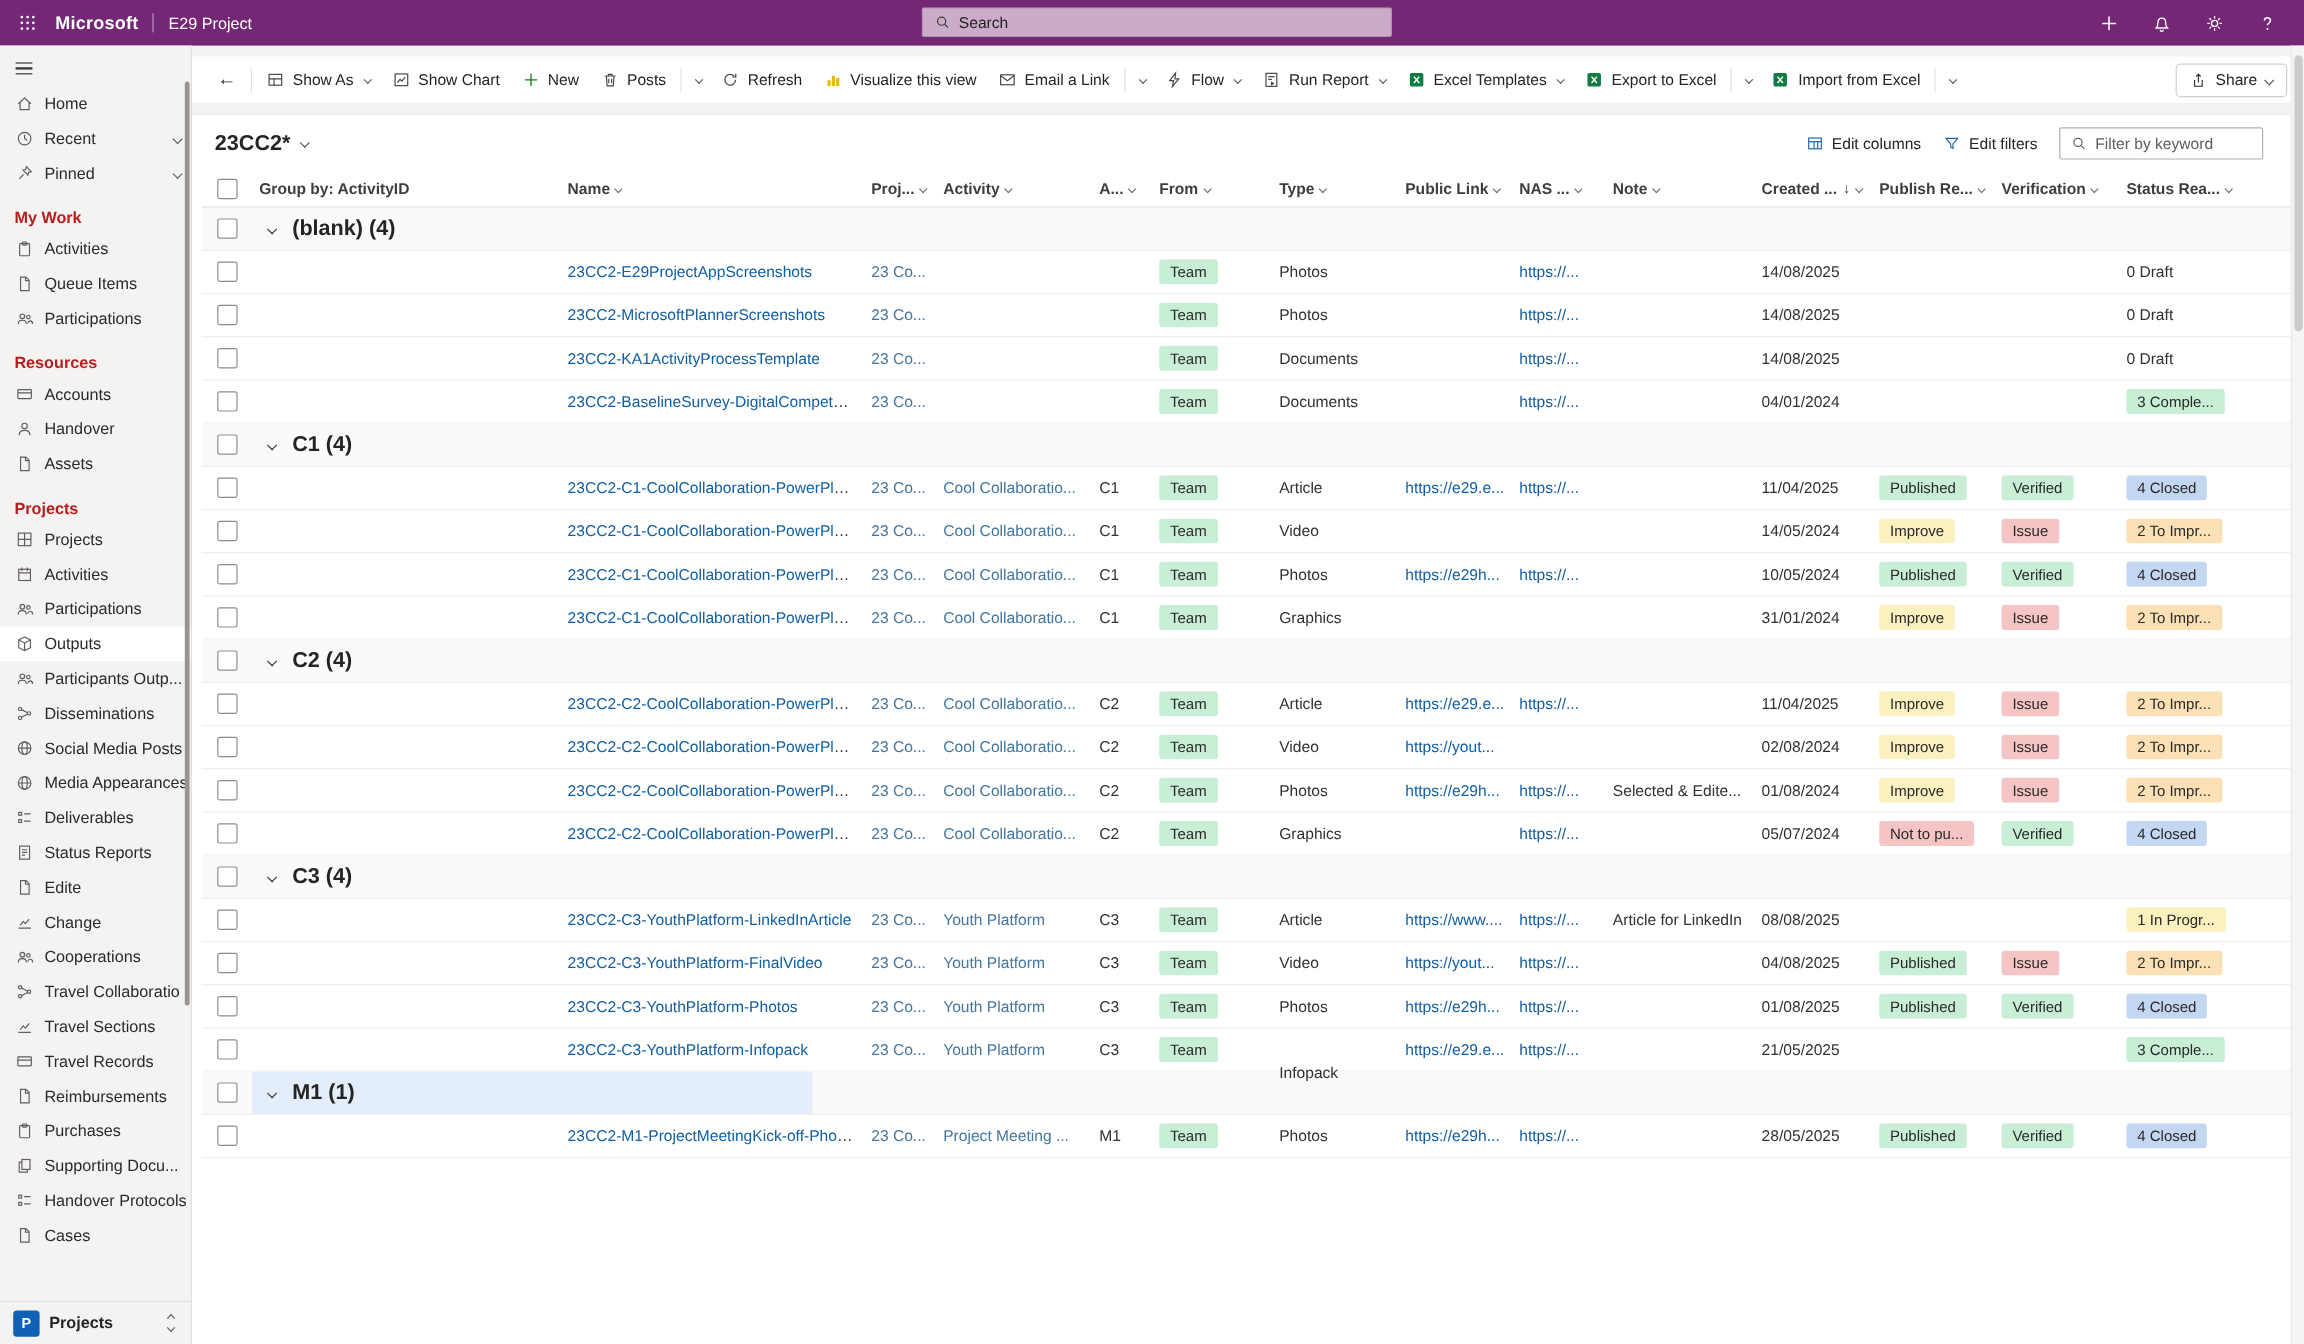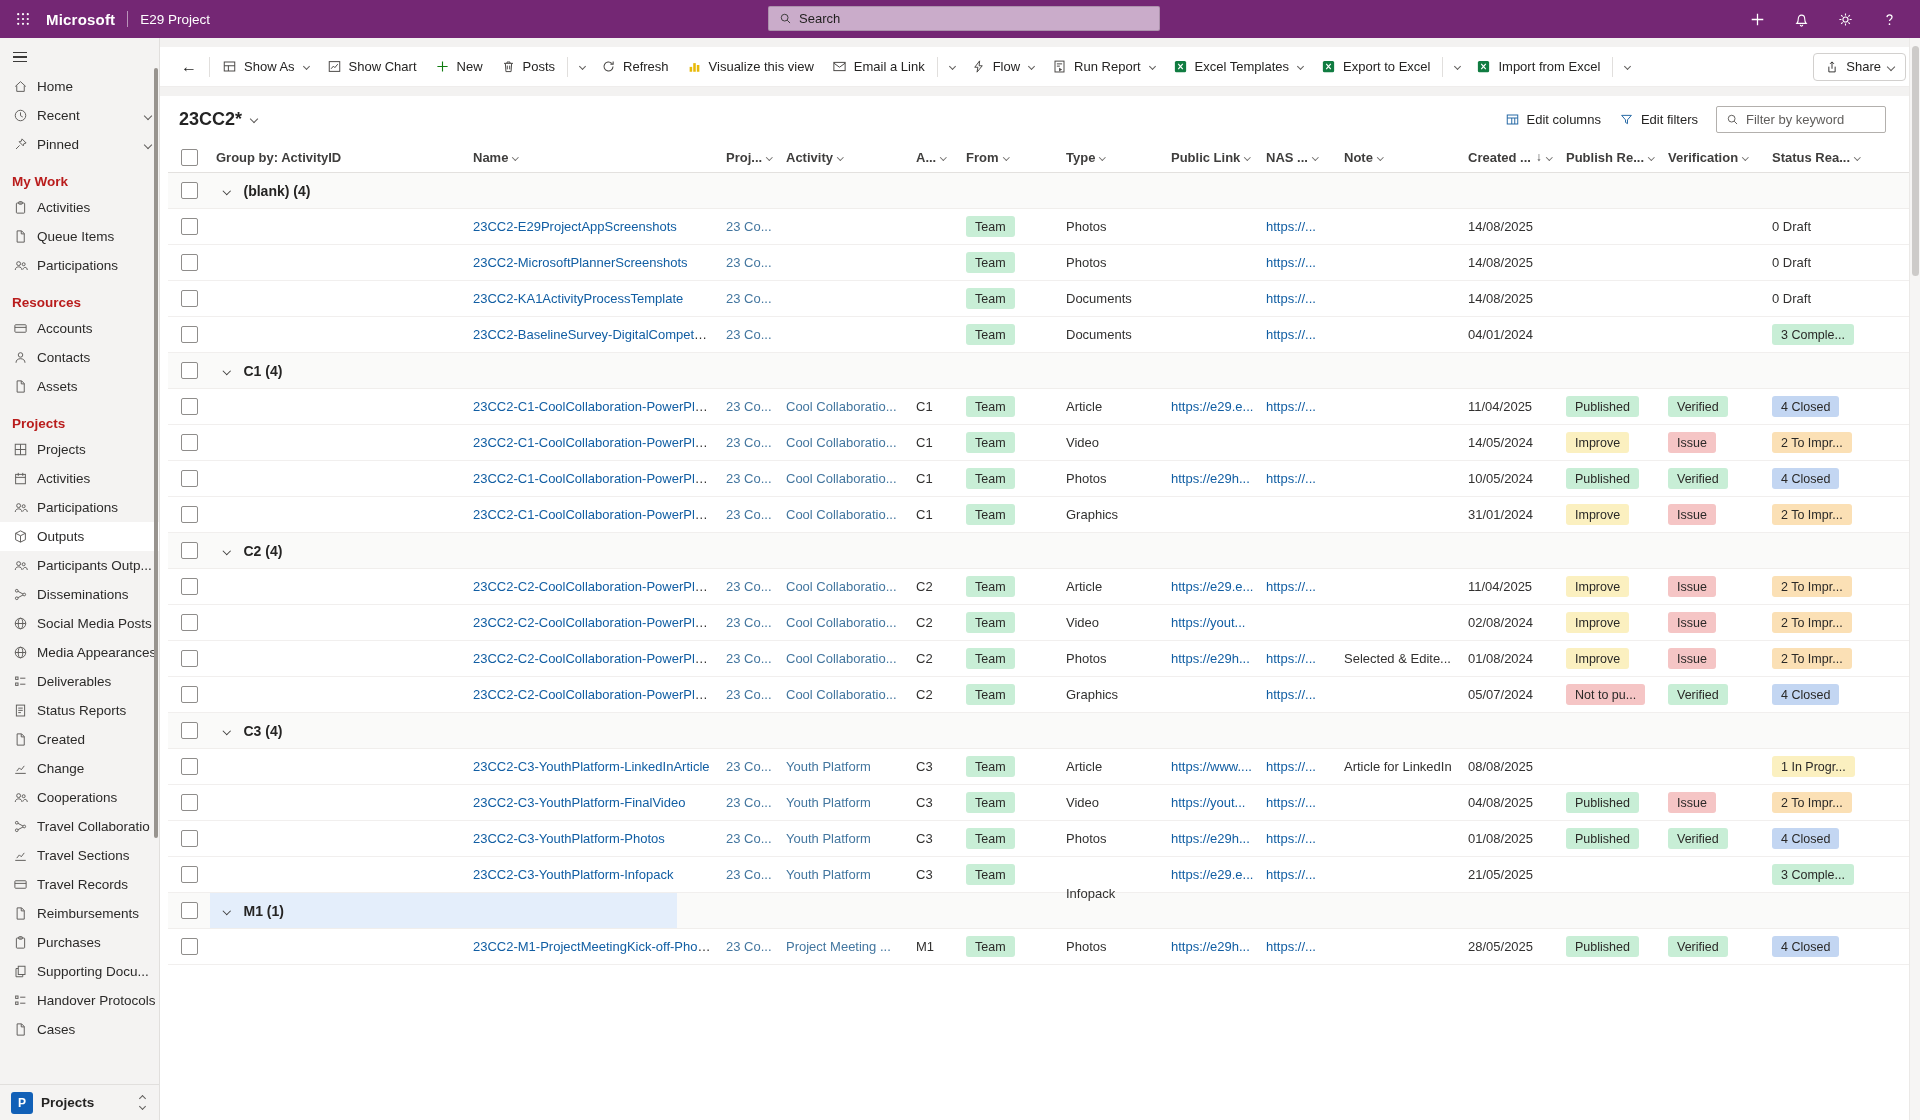--- a/index.html
+++ b/index.html
@@ -78,21 +78,21 @@
   .cb { width:17px; height:17px; border:1px solid #8f8d8b; border-radius:2px; background:#fff; cursor:pointer; }
   .g-body { flex:1; overflow:hidden; }
   .g-row { display:flex; align-items:center; height:36px; border-bottom:1px solid #f1efee; }
   .g-cell { padding:0 6px; font-size:13px; color:#323130; white-space:nowrap; overflow:hidden; text-overflow:ellipsis; }
   .link { color:#115ea3; cursor:pointer; }
   .link2 { color:#43769f; cursor:pointer; }
   .g-grouprow { display:flex; align-items:center; height:36px; background:#fafaf9; border-bottom:1px solid #f0eeec; }
   .group-wrap { display:flex; align-items:center; gap:14px; height:100%; width:467px; padding-left:14px; }
   .group-wrap.hl { background:#e4eefb; }
   .group-wrap .chev { width:5.5px; height:5.5px; border-color:#3b3a39; cursor:pointer; }
-  .group-label { font-size:14px; font-weight:bold; color:#252423; }
+  .group-label { font-size:18px; font-weight:bold; color:#252423; }
   .pill { display:inline-block; padding:2.5px 9px; border-radius:3px; font-size:12.5px; color:#2a2927; line-height:16px; }
   .g-footer { height:32px; border-top:1px solid #e8e6e4; display:flex; align-items:center; padding-left:12px; font-size:12.5px; color:#3b3a39; }
 </style>
 </head>
 <body>
 
 <svg width="0" height="0" style="position:absolute" aria-hidden="true">
   <defs>
     <symbol id="i-home" viewBox="0 0 20 20">
         <path d="M3 10 L10 3.5 L17 10 M5 8.8V16.5h10V8.8" fill="none" stroke="currentColor" stroke-width="1.3"></path>
@@ -339,21 +339,21 @@
         <div class="nav-item">
           <svg class="ic">
             <use href="#i-card"></use>
           </svg>
           <span>Accounts</span>
         </div>
         <div class="nav-item">
           <svg class="ic">
             <use href="#i-person"></use>
           </svg>
-          <span>Contacts</span>
+          <span>Handover</span>
         </div>
         <div class="nav-item">
           <svg class="ic">
             <use href="#i-doc"></use>
           </svg>
           <span>Assets</span>
         </div>
         <div class="nav-sec">Projects</div>
         <div class="nav-item">
           <svg class="ic">
@@ -412,21 +412,21 @@
         <div class="nav-item">
           <svg class="ic">
             <use href="#i-report"></use>
           </svg>
           <span>Status Reports</span>
         </div>
         <div class="nav-item">
           <svg class="ic">
             <use href="#i-doc"></use>
           </svg>
-          <span>Created</span>
+          <span>Edite</span>
         </div>
         <div class="nav-item">
           <svg class="ic">
             <use href="#i-chartline"></use>
           </svg>
           <span>Change</span>
         </div>
         <div class="nav-item">
           <svg class="ic">
             <use href="#i-people"></use>

